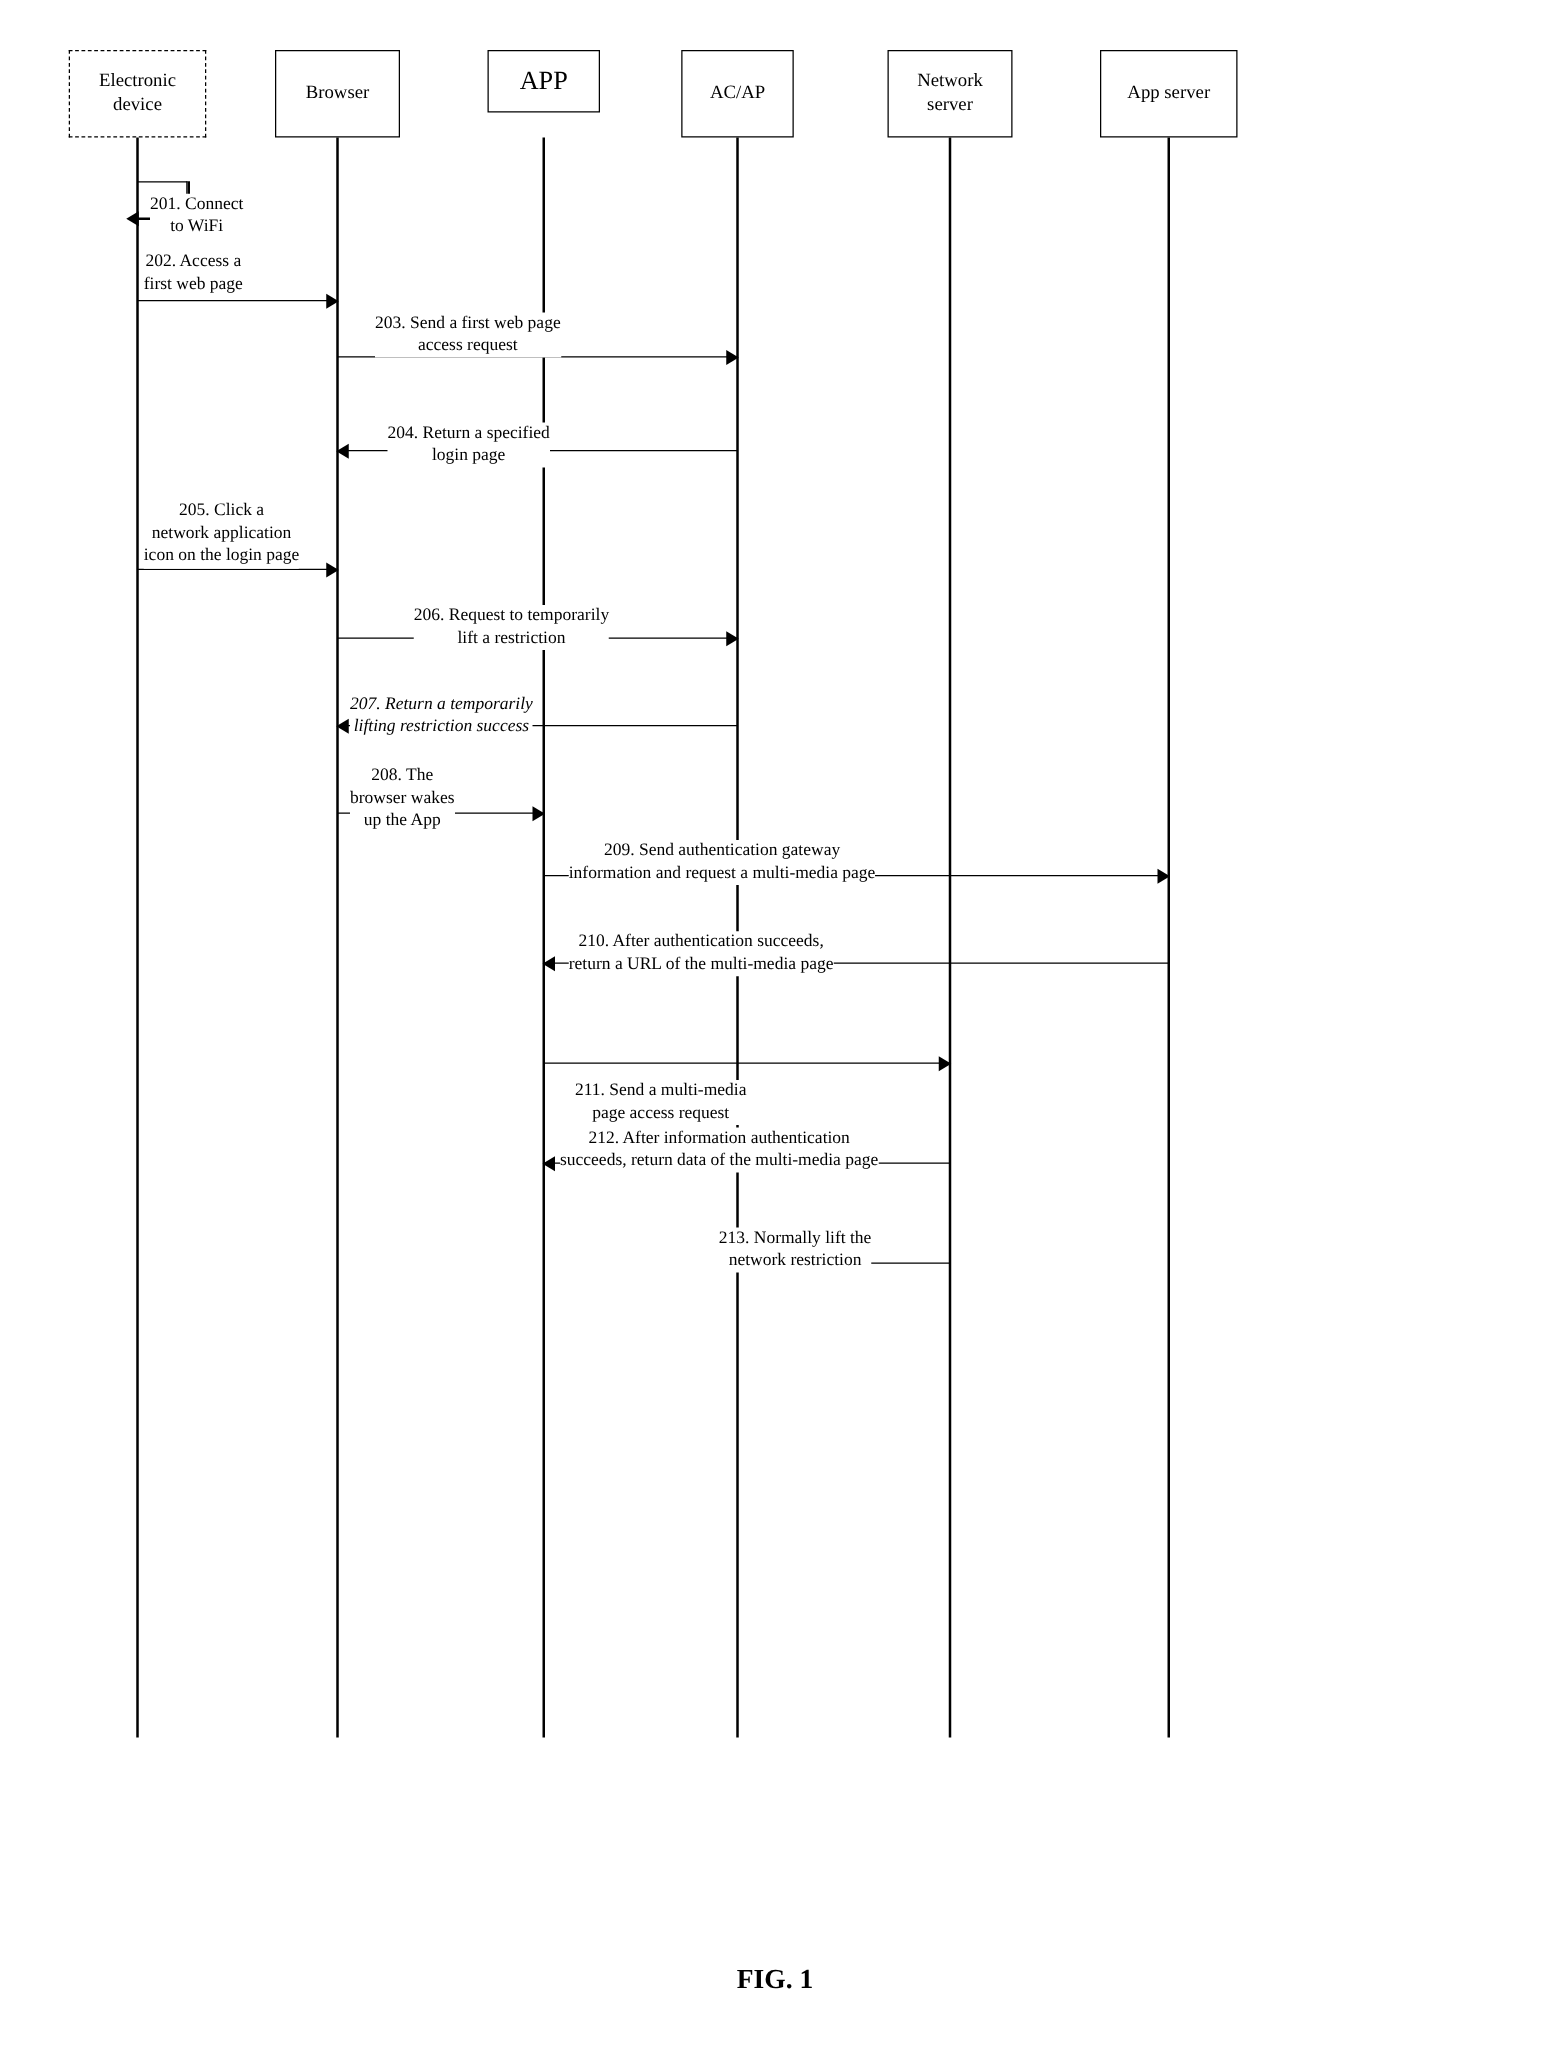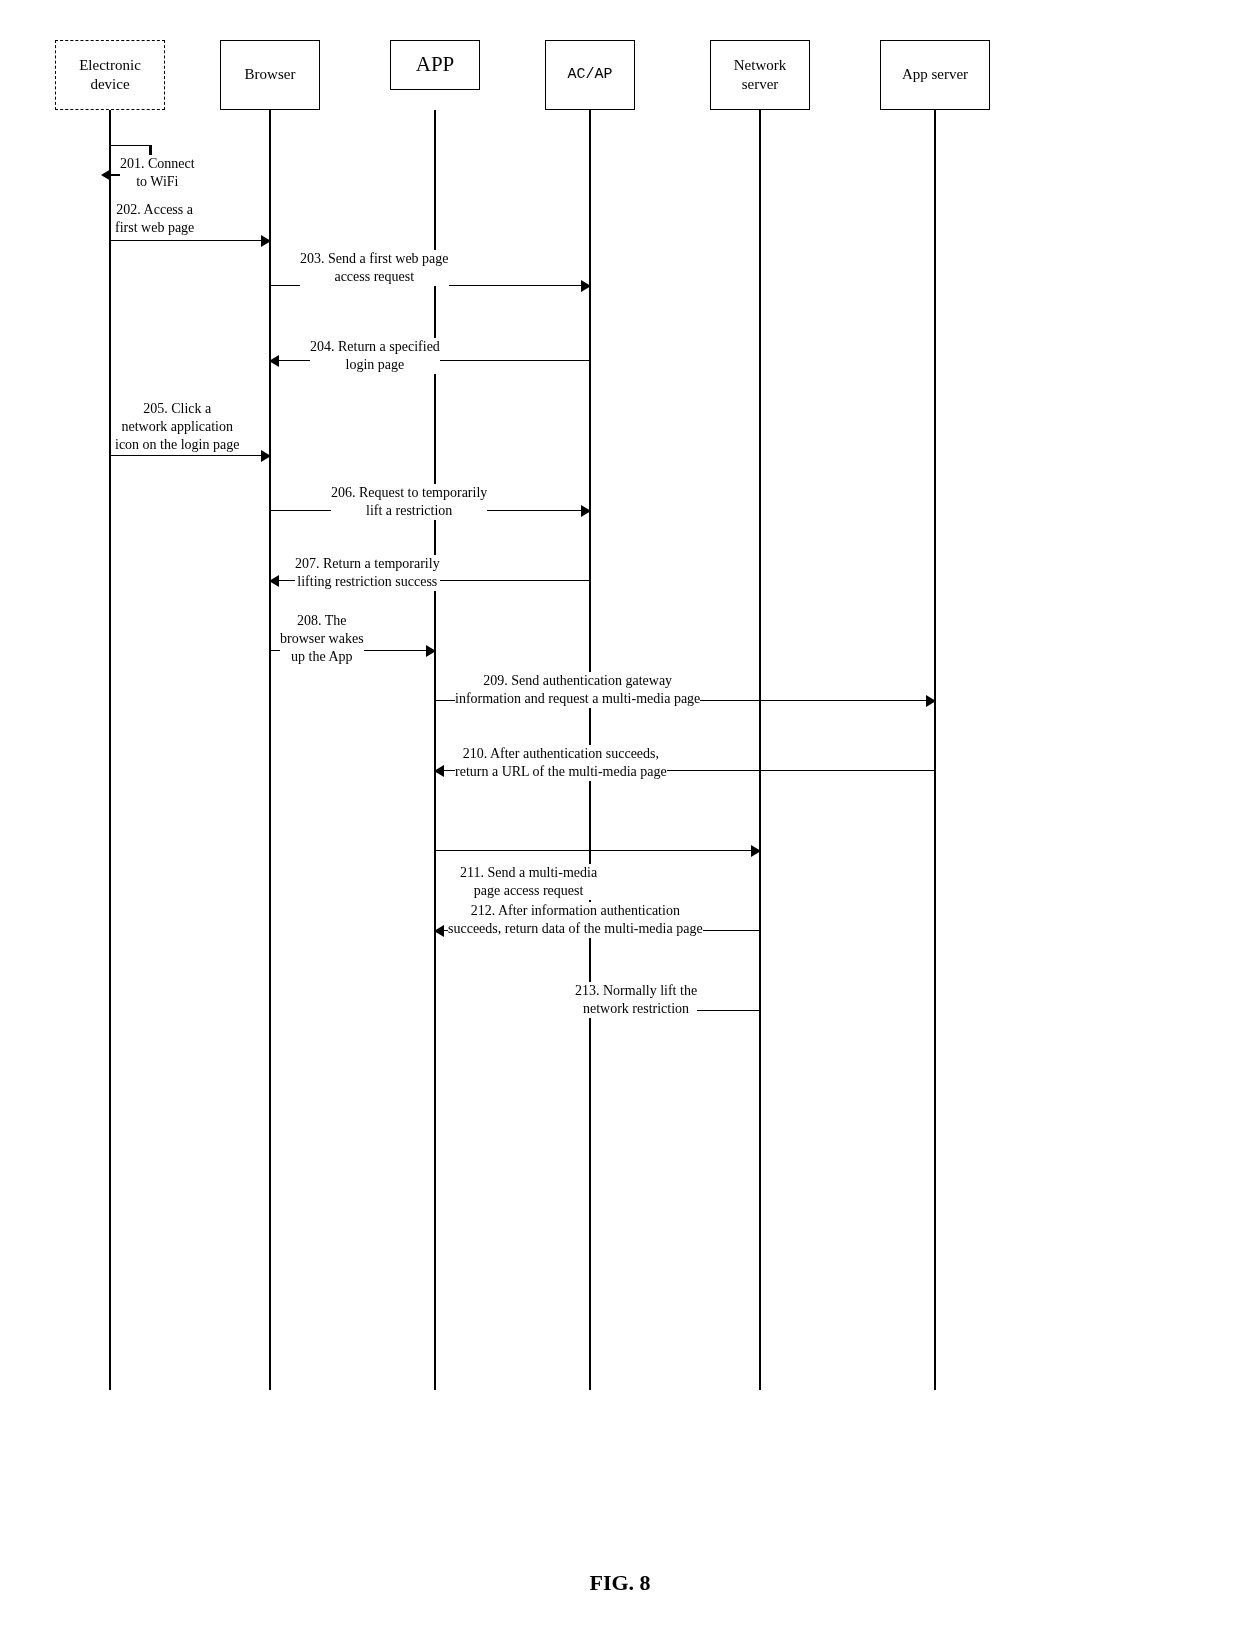--- a/index.html
+++ b/index.html
@@ -80,21 +80,21 @@
       margin-top: 20px;
     }
   </style>
 </head>
 <body>
 
 <div class="diagram-container">
 <div class="actor-box actor-dashed" style="left: 55px; top: 40px; width: 110px; height: 70px; font-size: 15px;">Electronic<br>device</div>
     <div class="actor-box" style="left: 220px; top: 40px; width: 100px; height: 70px; font-size: 15px;">Browser</div>
     <div class="actor-box" style="left: 390px; top: 40px; width: 90px; height: 50px; font-size: 21px;">APP</div>
-    <div class="actor-box" style="left: 545px; top: 40px; width: 90px; height: 70px; font-size: 15px; font-family: Liberation Mono, monospace;">AC/AP</div>
+    <div class="actor-box" style="left: 545px; top: 40px; width: 90px; height: 70px; font-size: 15px;">AC/AP</div>
     <div class="actor-box" style="left: 710px; top: 40px; width: 100px; height: 70px; font-size: 15px;">Network<br>server</div>
     <div class="actor-box" style="left: 880px; top: 40px; width: 110px; height: 70px; font-size: 15px;">App server</div>
     <div class="lifeline" style="left: 109.25px; top: 110px; height: 1280px;"></div>
     <div class="lifeline" style="left: 269.25px; top: 110px; height: 1280px;"></div>
     <div class="lifeline" style="left: 434.25px; top: 110px; height: 1280px;"></div>
     <div class="lifeline" style="left: 589.25px; top: 110px; height: 1280px;"></div>
     <div class="lifeline" style="left: 759.25px; top: 110px; height: 1280px;"></div>
     <div class="lifeline" style="left: 934.25px; top: 110px; height: 1280px;"></div>
     <div style="position: absolute; left: 110px; top: 145px; width: 40px; height: 30px; border-top: 1.5px solid rgb(0, 0, 0); border-right: 1.5px solid rgb(0, 0, 0);"></div>
     <div style="position: absolute; left: 101px; top: 169px; border-right: 10px solid rgb(0, 0, 0); border-top: 6px solid transparent; border-bottom: 6px solid transparent;"></div>
@@ -105,27 +105,27 @@
     <div class="arrow-label" style="left: 115px; top: 201px;">202. Access a<br>first web page</div>
     <div class="arrow arrow-right" style="left: 270px; top: 285px; width: 320px;"></div>
     <div class="arrow-label" style="left: 300px; top: 250px;">203. Send a first web page<br>access request</div>
     <div class="arrow arrow-left" style="left: 270px; top: 360px; width: 320px;"></div>
     <div class="arrow-label" style="left: 310px; top: 338px;">204. Return a specified<br>login page</div>
     <div class="arrow arrow-right" style="left: 110px; top: 455px; width: 160px;"></div>
     <div class="arrow-label" style="left: 115px; top: 400px;">205. Click a<br>network application<br>icon on the login page</div>
     <div class="arrow arrow-right" style="left: 270px; top: 510px; width: 320px;"></div>
     <div class="arrow-label" style="left: 295px; top: 484px; margin-left: 36px;">206. Request to temporarily<br>lift a restriction</div>
     <div class="arrow arrow-left" style="left: 270px; top: 580px; width: 320px;"></div>
-    <div class="arrow-label" style="left: 295px; top: 555px;">207. Return a temporarily<br>lifting restriction success</div>
+    <div class="arrow-label" style="left: 280px; top: 555px; font-style: italic;">207. Return a temporarily<br>lifting restriction success</div>
     <div class="arrow arrow-right" style="left: 270px; top: 650px; width: 165px;"></div>
     <div class="arrow-label" style="left: 280px; top: 612px;">208. The<br>browser wakes<br>up the App</div>
     <div class="arrow arrow-right" style="left: 435px; top: 700px; width: 500px;"></div>
     <div class="arrow-label" style="left: 455px; top: 672px;">209. Send authentication gateway<br>information and request a multi-media page</div>
     <div class="arrow arrow-left" style="left: 435px; top: 770px; width: 500px;"></div>
     <div class="arrow-label" style="left: 455px; top: 745px;">210. After authentication succeeds,<br>return a URL of the multi-media page</div>
     <div class="arrow arrow-right" style="left: 435px; top: 850px; width: 325px;"></div>
     <div class="arrow-label" style="left: 460px; top: 864px;">211. Send a multi-media<br>page access request</div>
     <div class="arrow arrow-left" style="left: 435px; top: 930px; width: 325px;"></div>
     <div class="arrow-label" style="left: 448px; top: 902px;">212. After information authentication<br>succeeds, return data of the multi-media page</div>
     <div class="arrow arrow-left" style="left: 590px; top: 1010px; width: 170px;"></div>
     <div class="arrow-label" style="left: 575px; top: 982px;">213. Normally lift the<br>network restriction</div>
   </div>
-<div class="fig-caption">FIG. 8</div>
+<div class="fig-caption">FIG. 1</div>
 
 </body></html>

